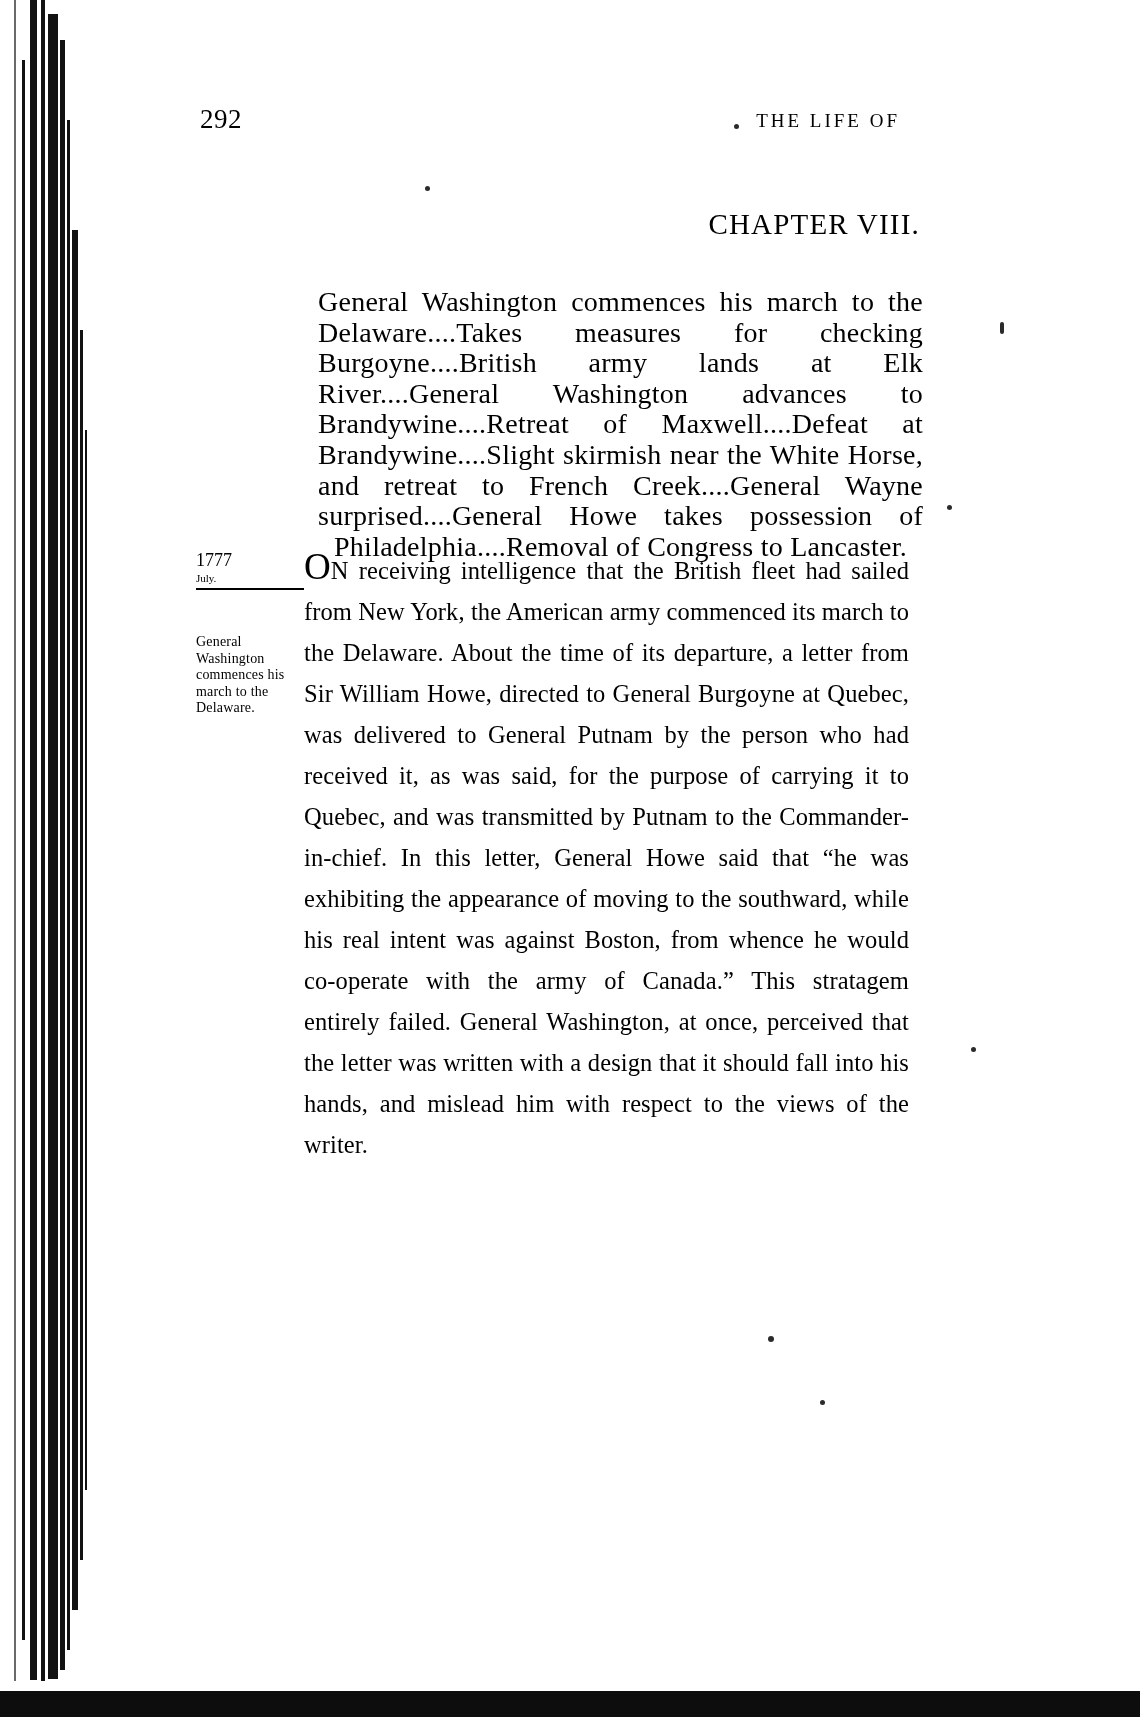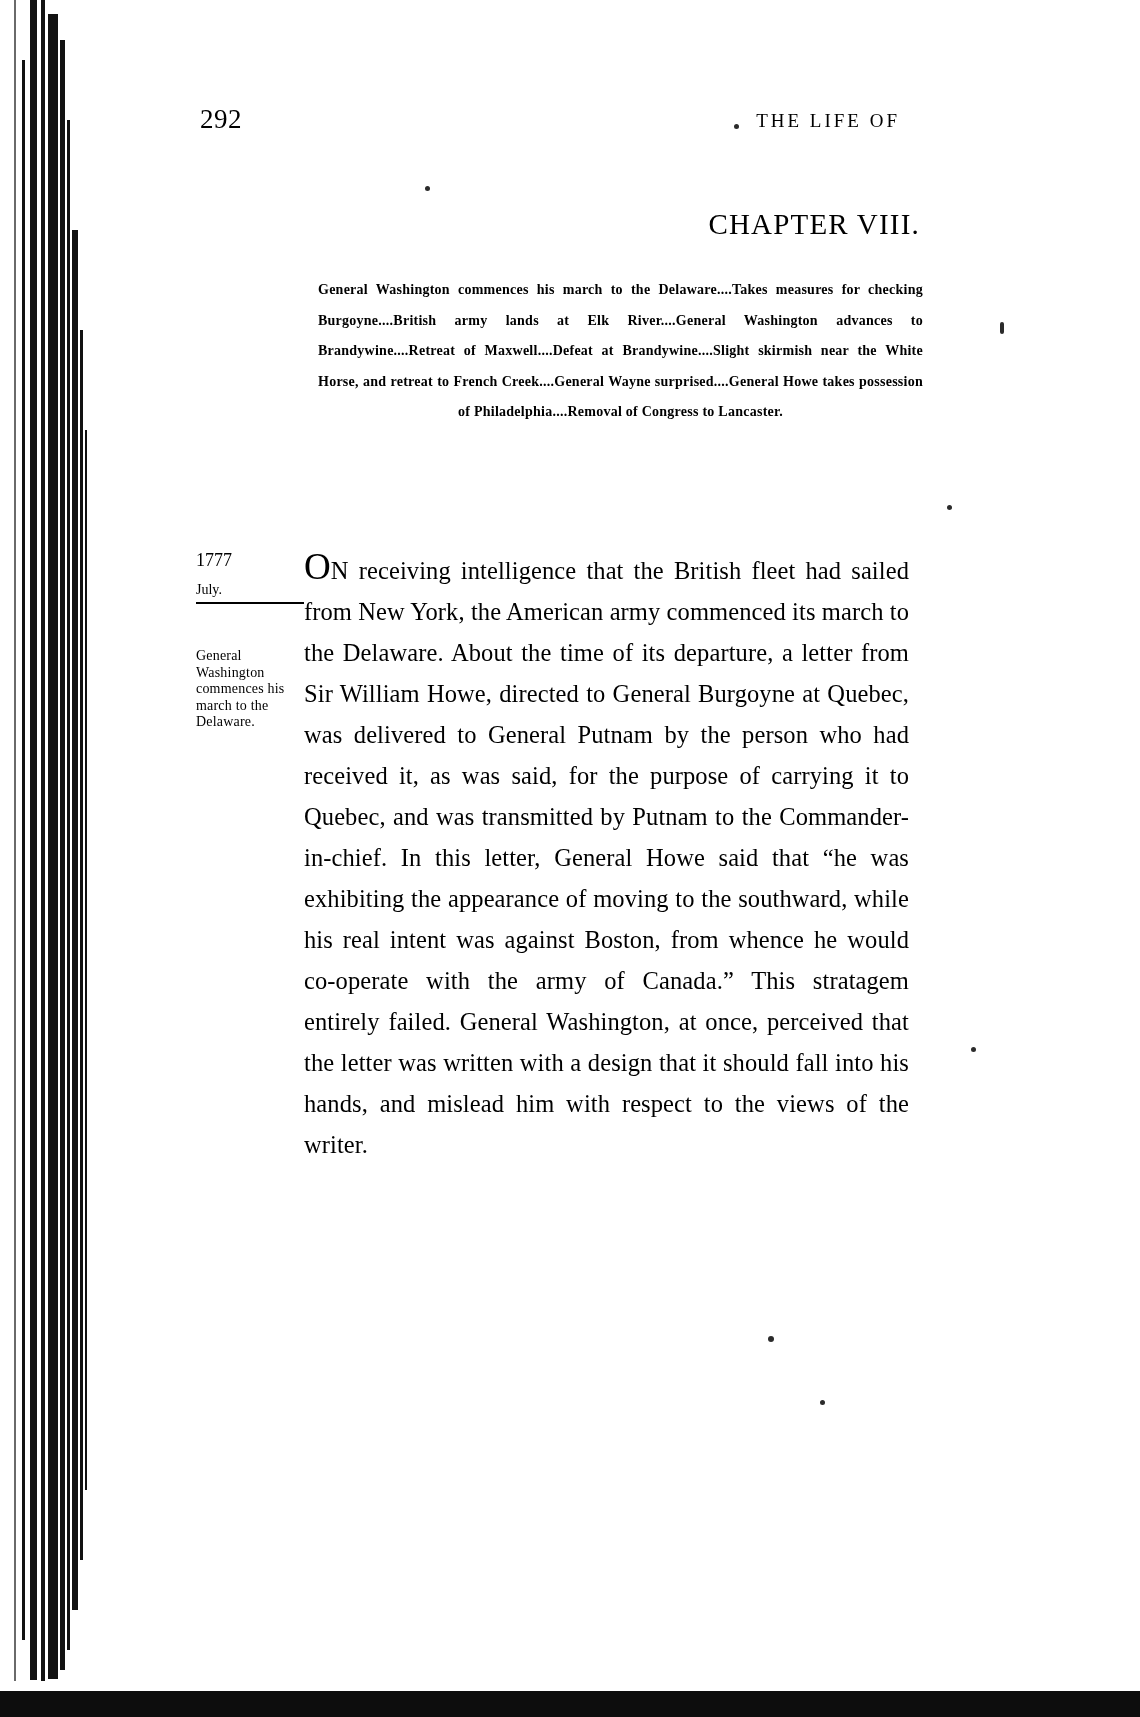--- a/index.html
+++ b/index.html
@@ -85,46 +85,45 @@
     left: 320px;
     width: 600px;
     text-align: right;
     font-size: 29px;
     letter-spacing: 1.2px;
   }
 
   
   .argument {
     position: absolute;
-    top: 275px;
+    top: 287px;
     left: 318px;
     width: 605px;
-    font-size: 14px;
+    font-size: 28px;
     line-height: 30.6px;
     text-align: justify;
     text-align-last: center;
     letter-spacing: 0.25px;
-    font-weight: bold;
   }
 
   
   .sidenotes {
     position: absolute;
     top: 550px;
     left: 196px;
     width: 110px;
   }
   .sidenote-year {
     text-align: left;
     font-size: 18px;
     padding-right: 4px;
   }
   .sidenote-month {
-    font-size: 14px;
-    margin-top: 11px;
+    font-size: 11px;
+    margin-top: 1px;
   }
   .rule {
     border: 0;
     border-top: 2px solid #000;
     margin: 4px 0 6px 0;
     width: 108px;
   }
   .sidenote-body {
     font-size: 14px;
     line-height: 16.5px;

